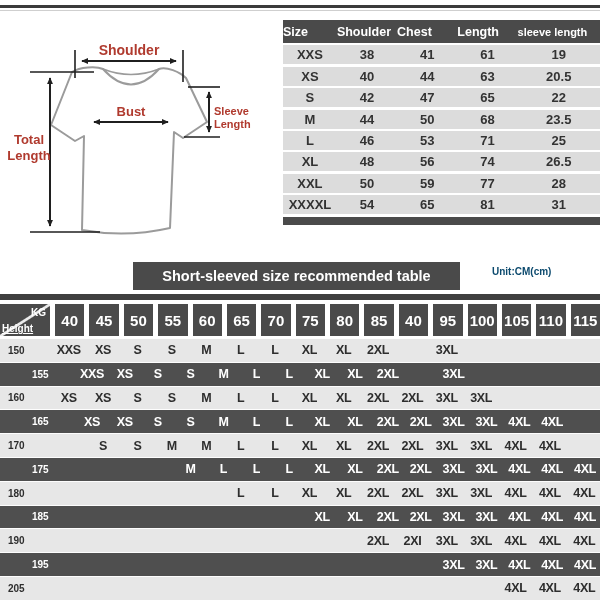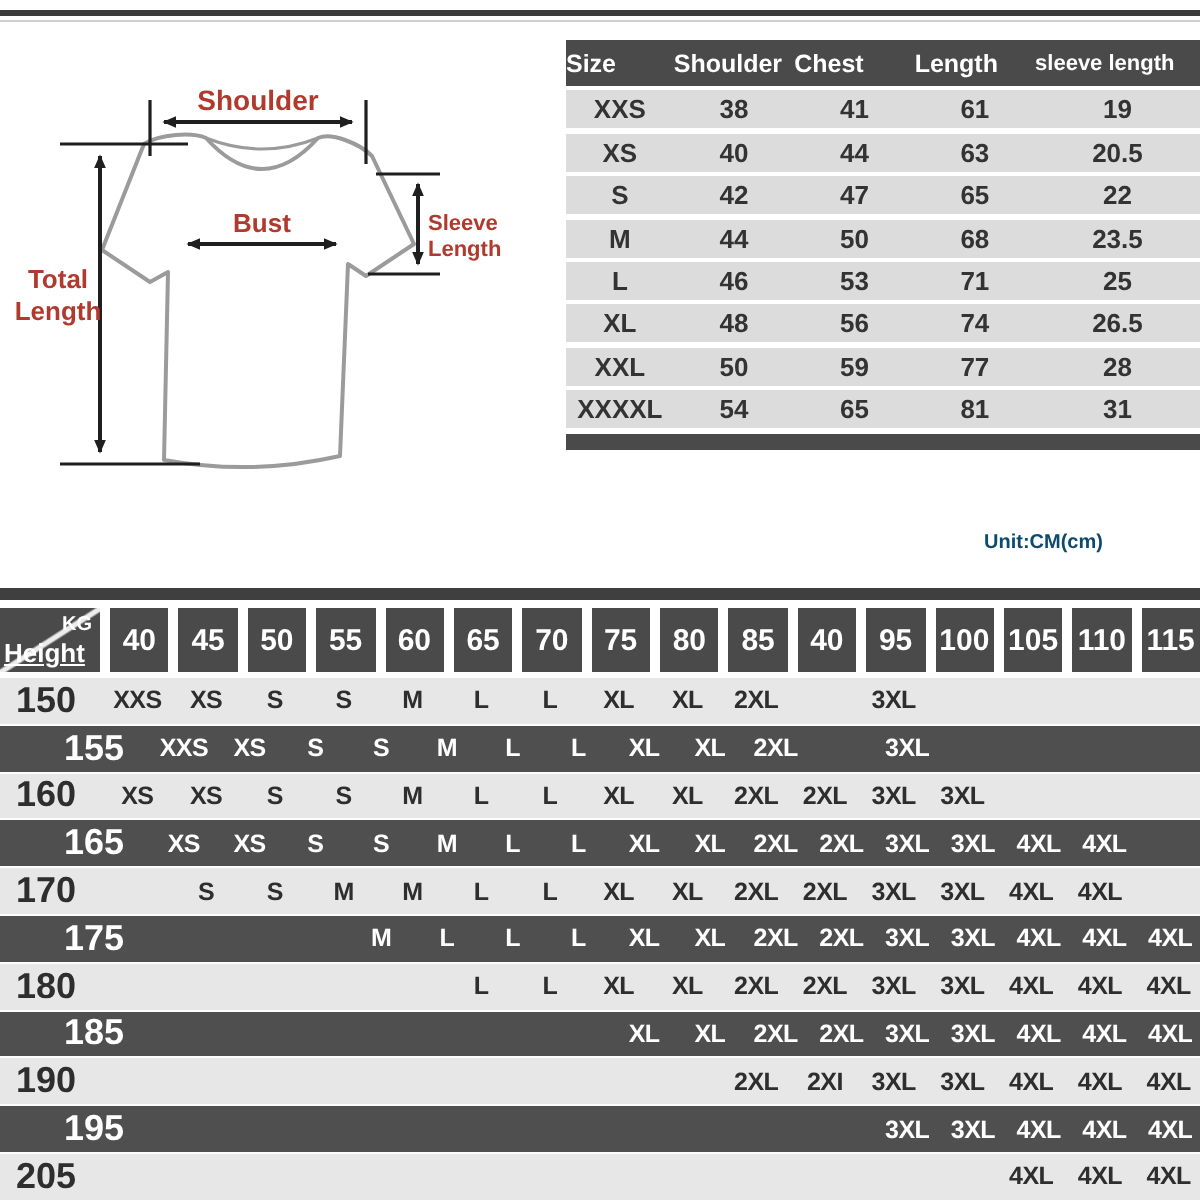--- a/index.html
+++ b/index.html
@@ -27,26 +27,26 @@
   .banner{position:absolute;left:133px;top:262px;width:327px;height:28px;background:#4a4a4a;color:#fff;font-size:14.5px;text-align:center;line-height:28px;}
   .unit{position:absolute;left:492px;top:266px;font-size:10px;color:#0c4a6e;}
   .divider{position:absolute;left:0;top:294px;width:100%;height:6px;background:#3f3f3f;}
 
   
   .rec-table{position:absolute;left:0;top:304px;width:600px;}
   .bt-header{display:grid;grid-template-columns:50px repeat(16,1fr);gap:5px;height:32px;}
   .bt-hcell{background:#4a4a4a;color:#fff;display:flex;align-items:center;justify-content:center;font-size:15px;}
   .corner{position:relative;background-color:#4a4a4a;background-image:linear-gradient(to bottom right, rgba(0,0,0,0) 47%, #ececec 49%, #ececec 52%, rgba(0,0,0,0) 54%);}
   .corner .kg{position:absolute;top:3px;right:4px;color:#fff;font-size:10px;}
-  .corner .hgt{position:absolute;bottom:2px;left:2px;color:#fff;font-size:13px;text-decoration:underline;}
+  .corner .hgt{position:absolute;bottom:2px;left:2px;color:#fff;font-size:10px;text-decoration:underline;}
   .bt-body{margin-top:2px;}
   .bt-row{display:grid;grid-template-columns:50px repeat(16,1fr);gap:3px;height:23.8px;align-items:center;border-top:1px solid #fdfdfd;box-sizing:border-box;}
   .bt-row.light{background:#e7e7e7;color:#2e2e2e;}
   .bt-row.dark{background:#4f4f4f;color:#fff;padding-left:24px;}
-  .bt-label{padding-left:8px;font-size:18px;}
+  .bt-label{padding-left:8px;font-size:10px;}
   .bt-cell{text-align:center;font-size:12.5px;letter-spacing:-0.3px;}
 </style>
 </head>
 <body>
 
 <div class="page">
 
   <div class="topline1"></div>
   <div class="topline2"></div>
 
@@ -143,20 +143,21 @@
           <div class="scell">XXXXL</div>
           <div class="scell">54</div>
           <div class="scell">65</div>
           <div class="scell">81</div>
           <div class="scell">31</div>
         </div>
       </div>
     <div class="st-bar"></div>
   </div>
 
+  <div class="banner">Short-sleeved size recommended table</div>
   <div class="unit">Unit:CM(cm)</div>
   <div class="divider"></div>
 
   <div class="rec-table">
     <div class="bt-header">
       <div class="corner">
         <span class="kg">KG</span>
         <span class="hgt">Height</span>
       </div>
     <div class="bt-hcell">40</div>

